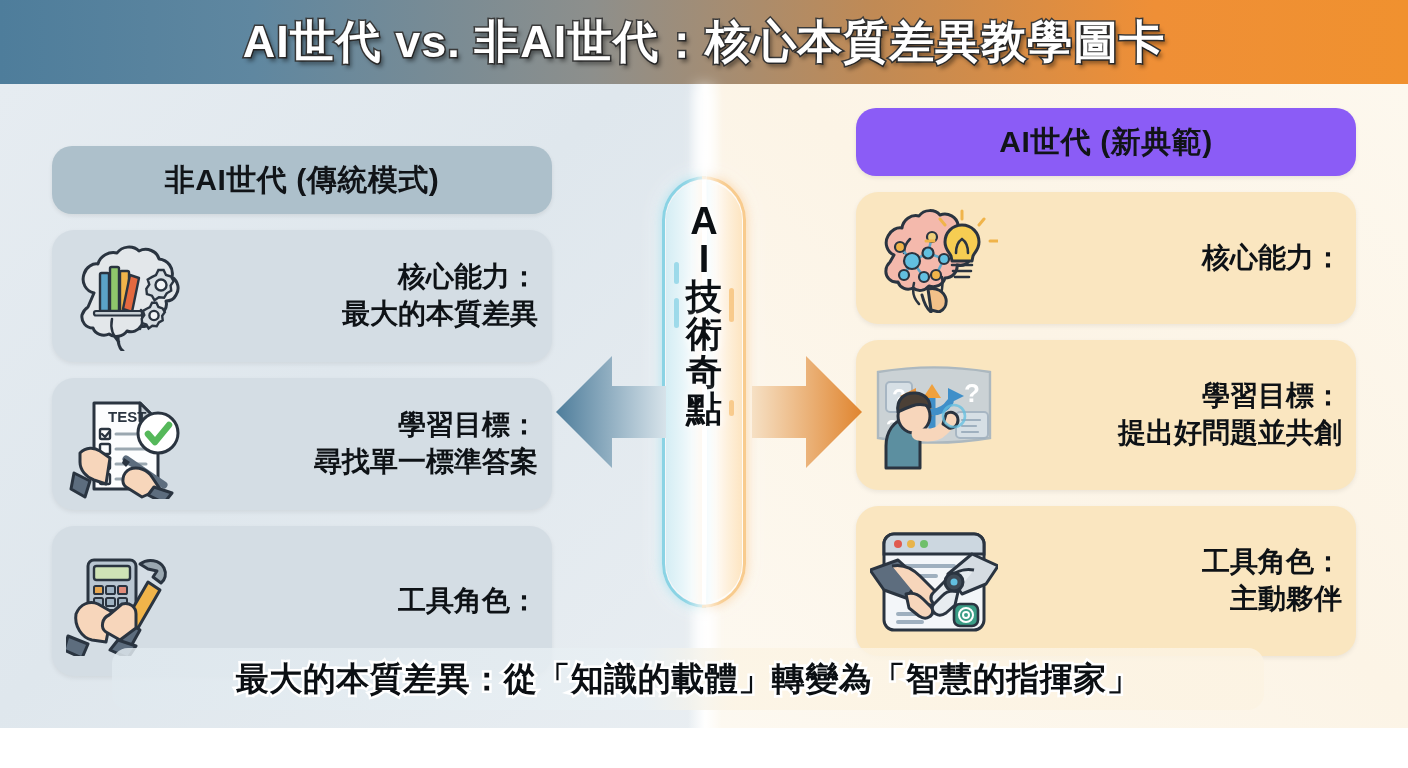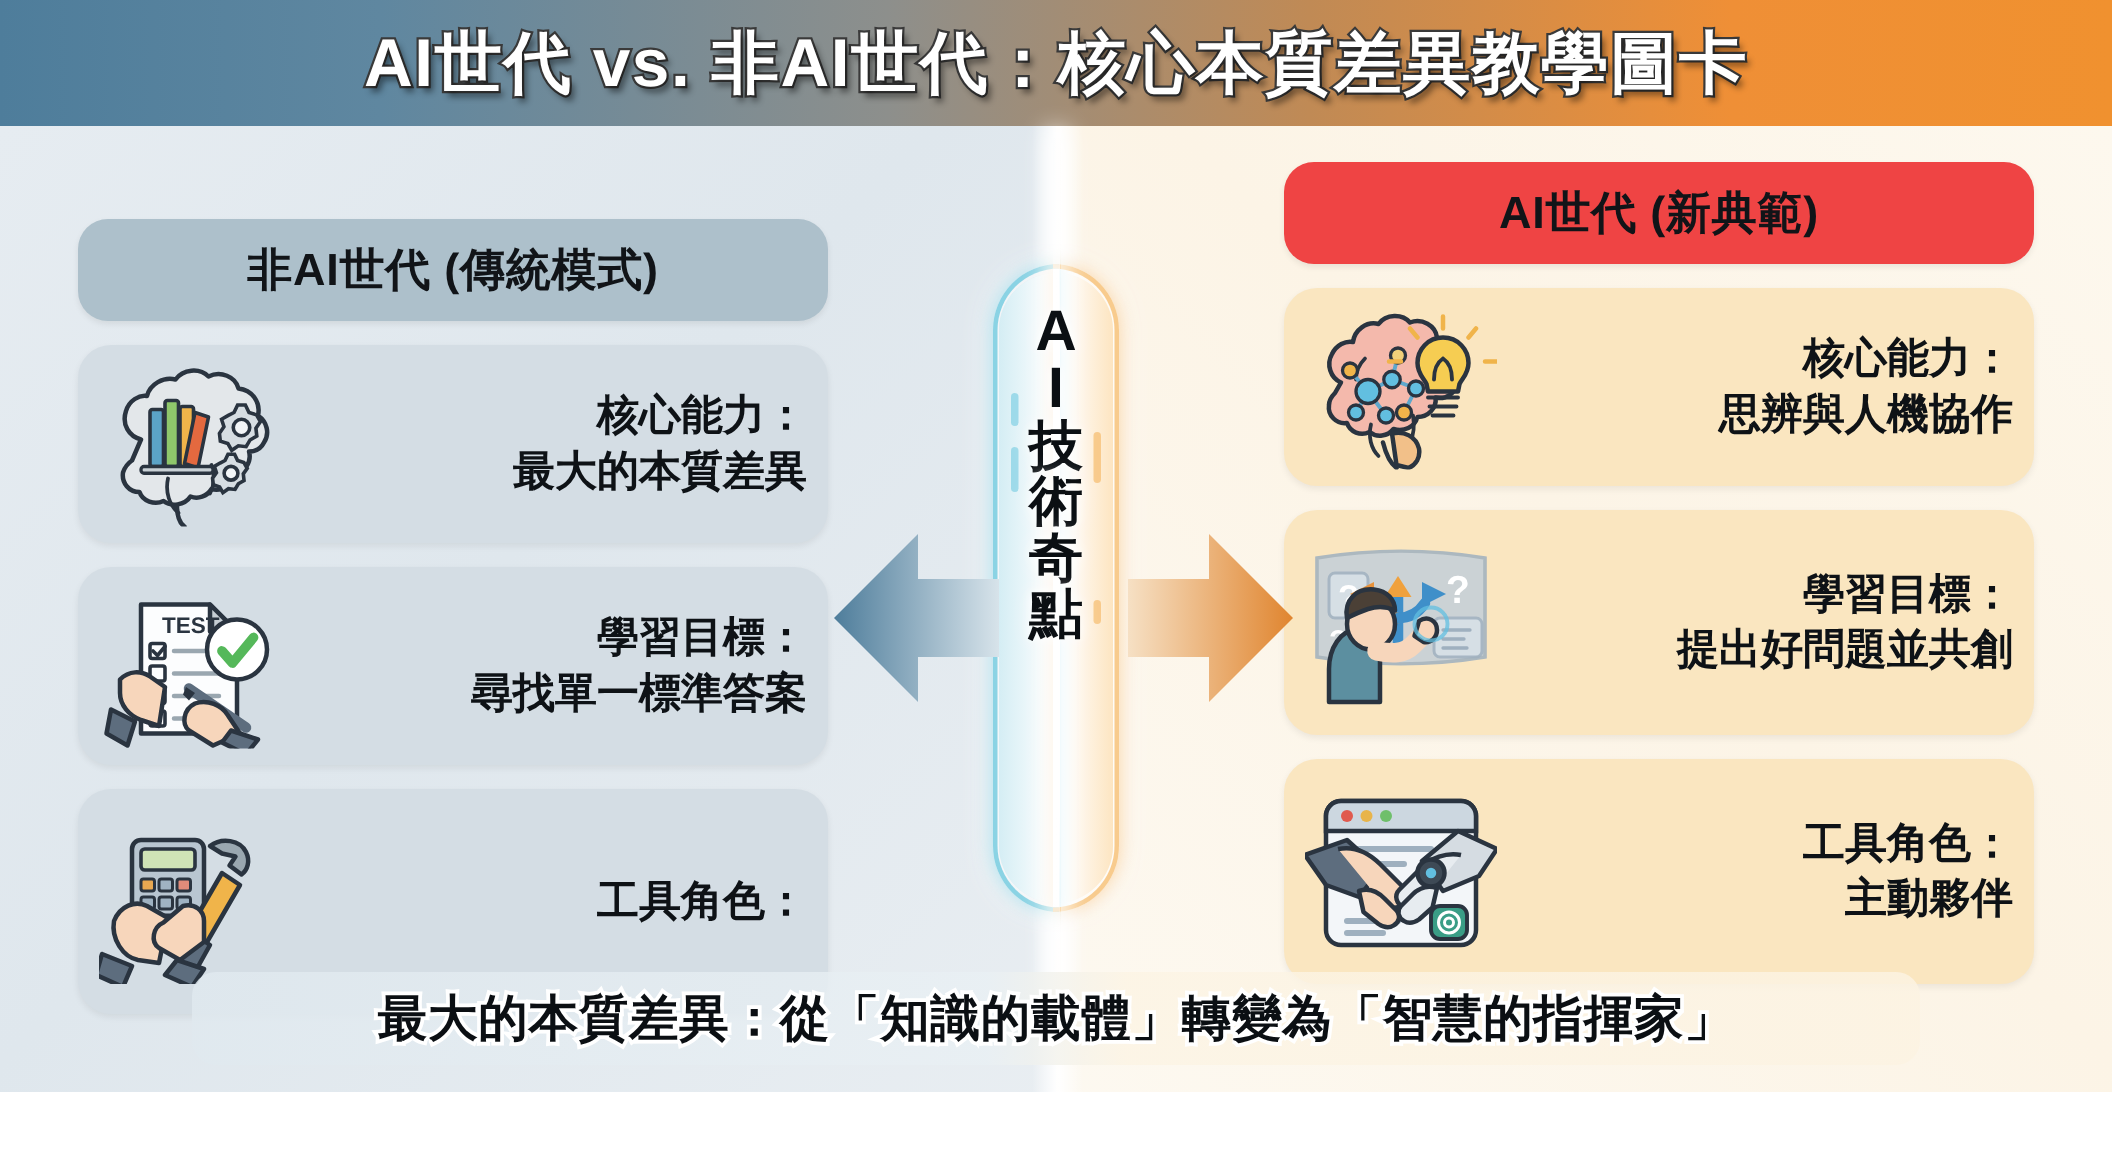--- a/index.html
+++ b/index.html
@@ -60,21 +60,21 @@
 
   .col-head {
     height: 68px;
     border-radius: 20px;
     display: flex; align-items: center; justify-content: center;
     font-size: 30px; font-weight: bold; color: #111418;
     letter-spacing: .5px;
     box-shadow: 0 2px 4px rgba(0,0,0,.08);
   }
   .col-left  .col-head { background: #adc0cb; margin-top: 38px; }
-  .col-right .col-head { background: #ef4444; }
+  .col-right .col-head { background: #8b5cf6; }
 
   .card {
     margin-top: 16px;
     height: 132px;
     border-radius: 22px;
     display: flex; align-items: center;
     padding: 0 14px;
     box-shadow: 0 2px 5px rgba(0,0,0,.07);
     text-align: right;
   }
@@ -157,21 +157,21 @@
   }
 
   
   .arrow { position: absolute; top: 352px; }
   .arrow-left  { left: 556px; }
   .arrow-right { left: 752px; }
   .arrow svg { display: block; }
 
   
   .footer {
-    position: absolute; left: 128px; bottom: 18px;
+    position: absolute; left: 112px; bottom: 18px;
     width: 1152px; height: 62px;
     border-radius: 16px;
     background: linear-gradient(90deg, rgba(224,233,239,.85) 0%, rgba(233,240,244,.8) 46%, rgba(252,244,228,.82) 54%, rgba(252,243,226,.85) 100%);
     display: flex; align-items: center; justify-content: center;
   }
   .footer-text {
     font-size: 33px; font-weight: bold; color: #0b0f13;
     white-space: nowrap; letter-spacing: .5px;
     -webkit-text-stroke: 5px #ffffff;
     paint-order: stroke fill;
@@ -311,21 +311,20 @@
             <path d="M82 62h20M83 68h18M85 74h14"></path>
             <path d="M86 50c0-8 3-12 6-14 3 2 6 6 6 14"></path>
           </g>
           <g stroke="#f0b44a" stroke-width="3" stroke-linecap="round">
             <path d="M92 8v8M70 16l5 6M114 16l-5 6M64 38h-8M120 38h8"></path>
           </g>
         </svg>
       </div>
       <div class="card-text">
         <span class="l1">核心能力：</span>
-        <span class="l2">思辨與人機協作</span>
       </div>
     </div>
 
     <div class="card tall">
       <div class="card-icon">
         <svg viewBox="0 0 128 110">
           <path d="M8 12c36-6 76-6 112 0v66c-36 6-76 6-112 0z" fill="#c3cfd9" stroke="#9fb0bf" stroke-width="2.4" opacity="0.85"></path>
           <g stroke="#9fb0bf" stroke-width="2" fill="#d9e3ea" opacity="0.8">
             <rect x="16" y="22" width="26" height="30" rx="4"></rect>
             <rect x="86" y="52" width="32" height="26" rx="4"></rect>

